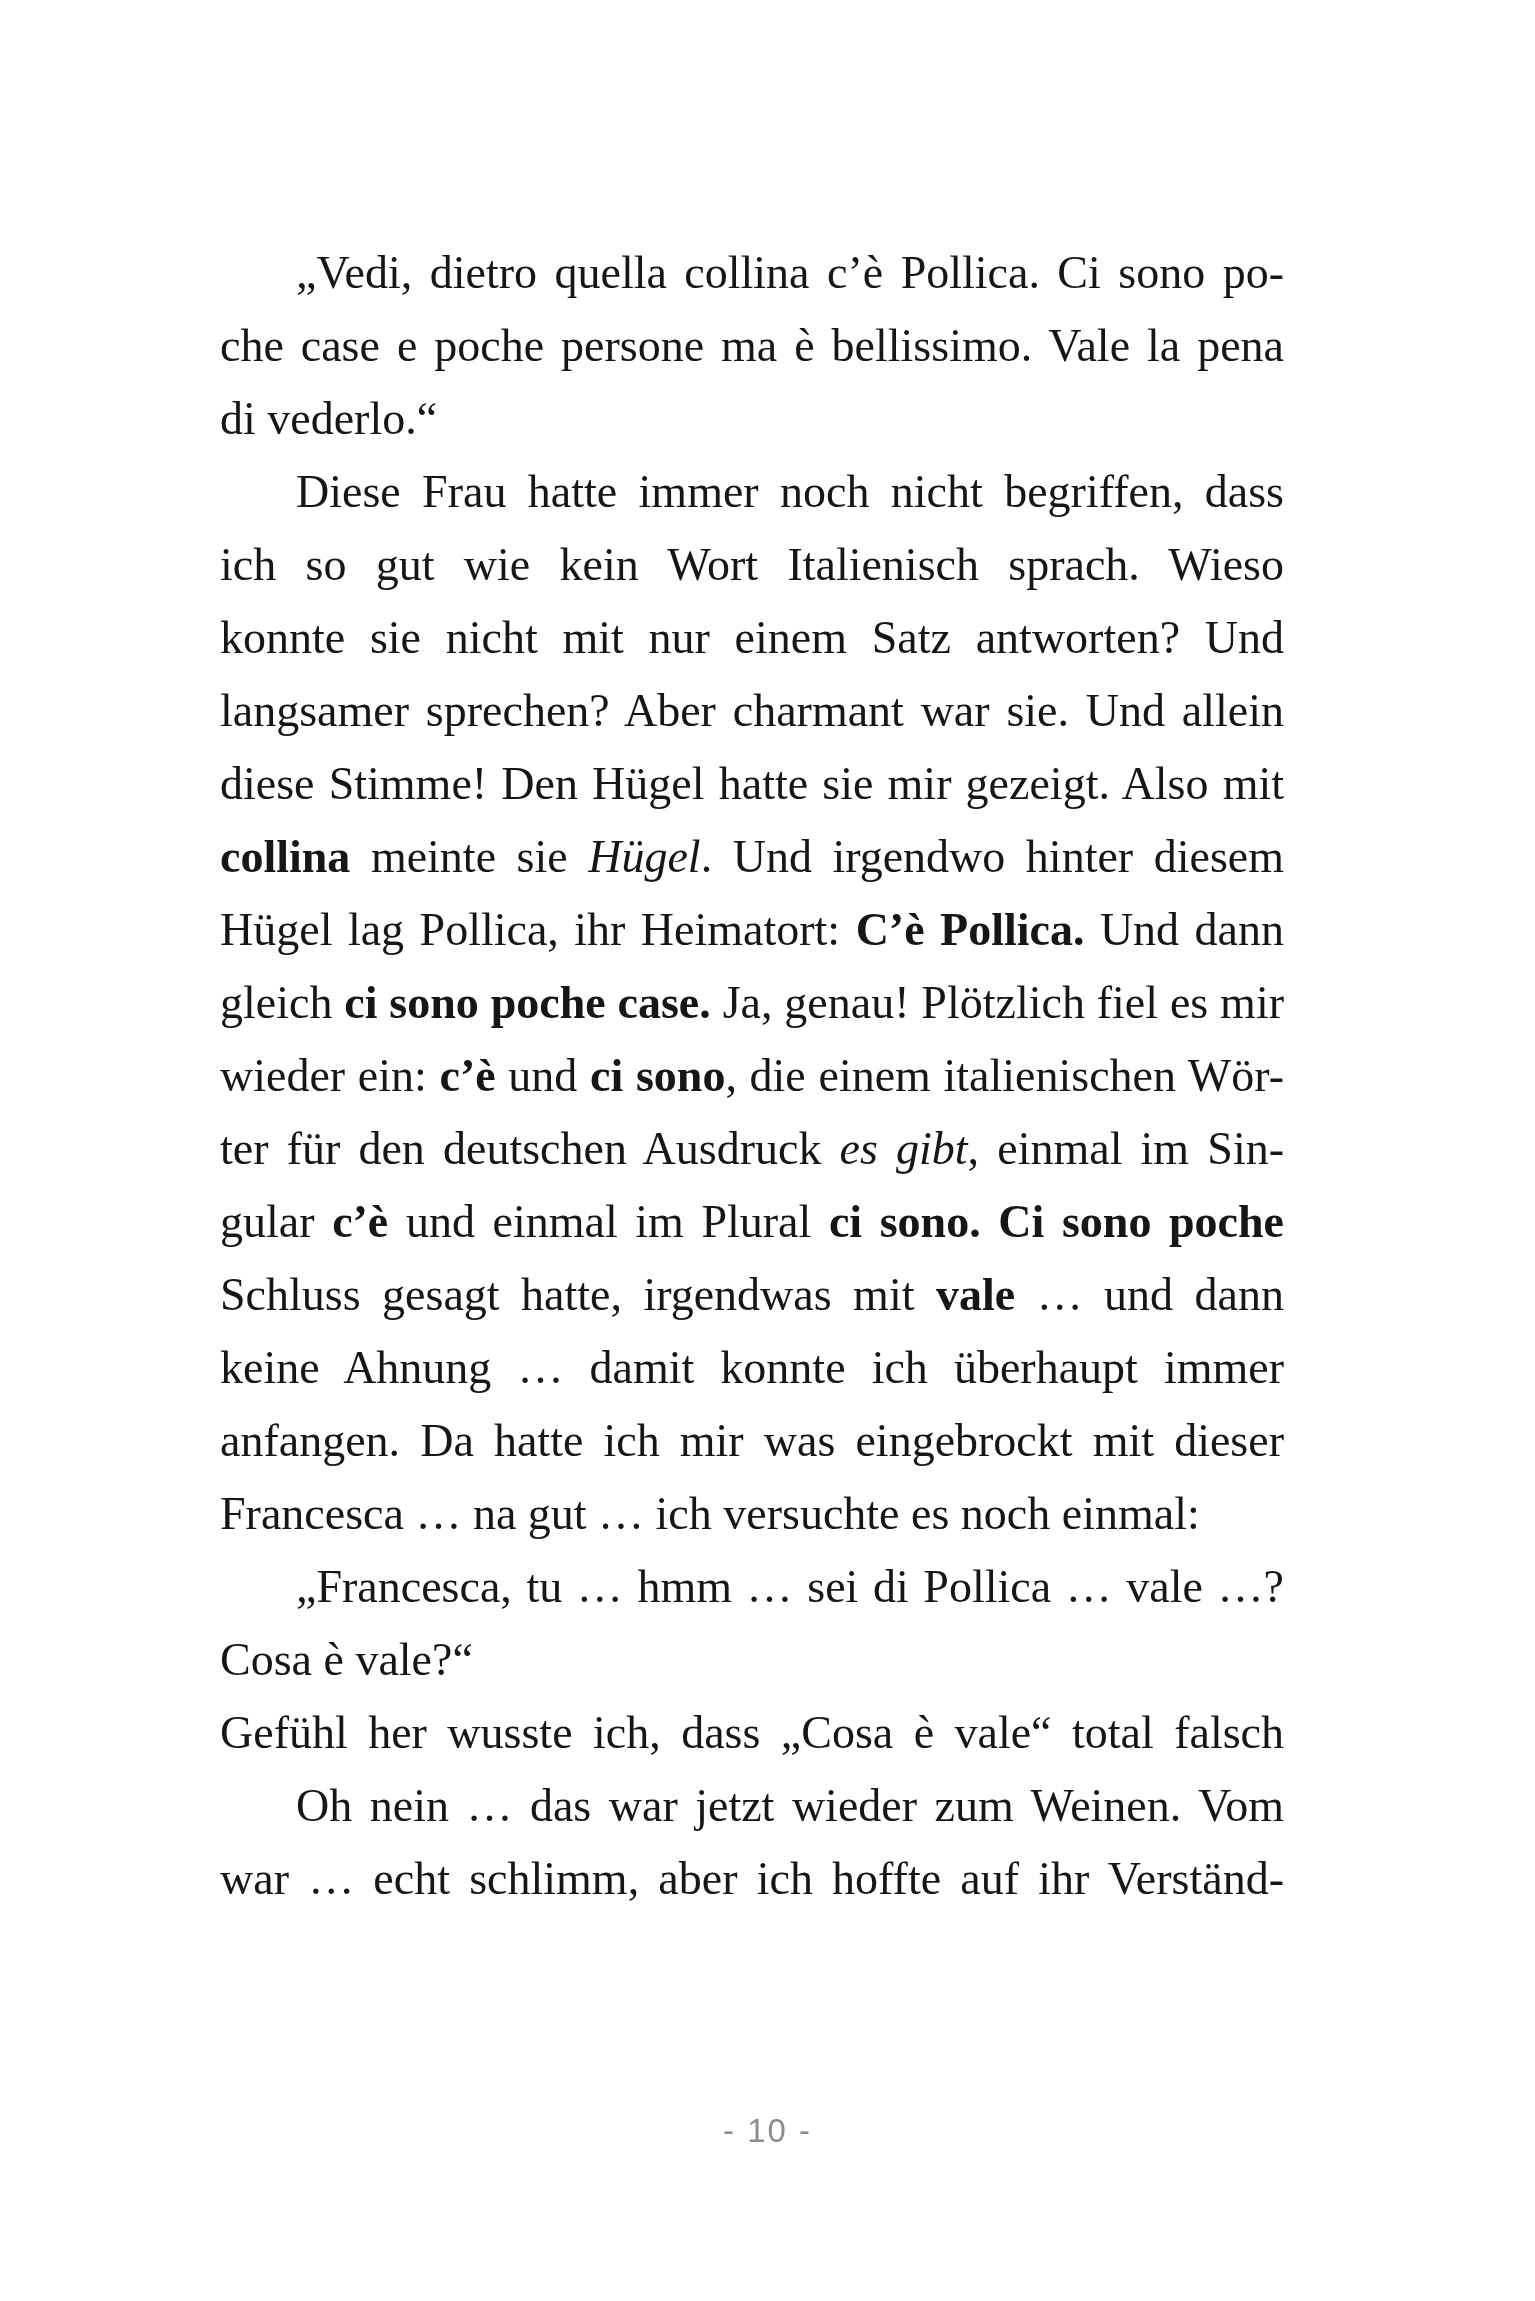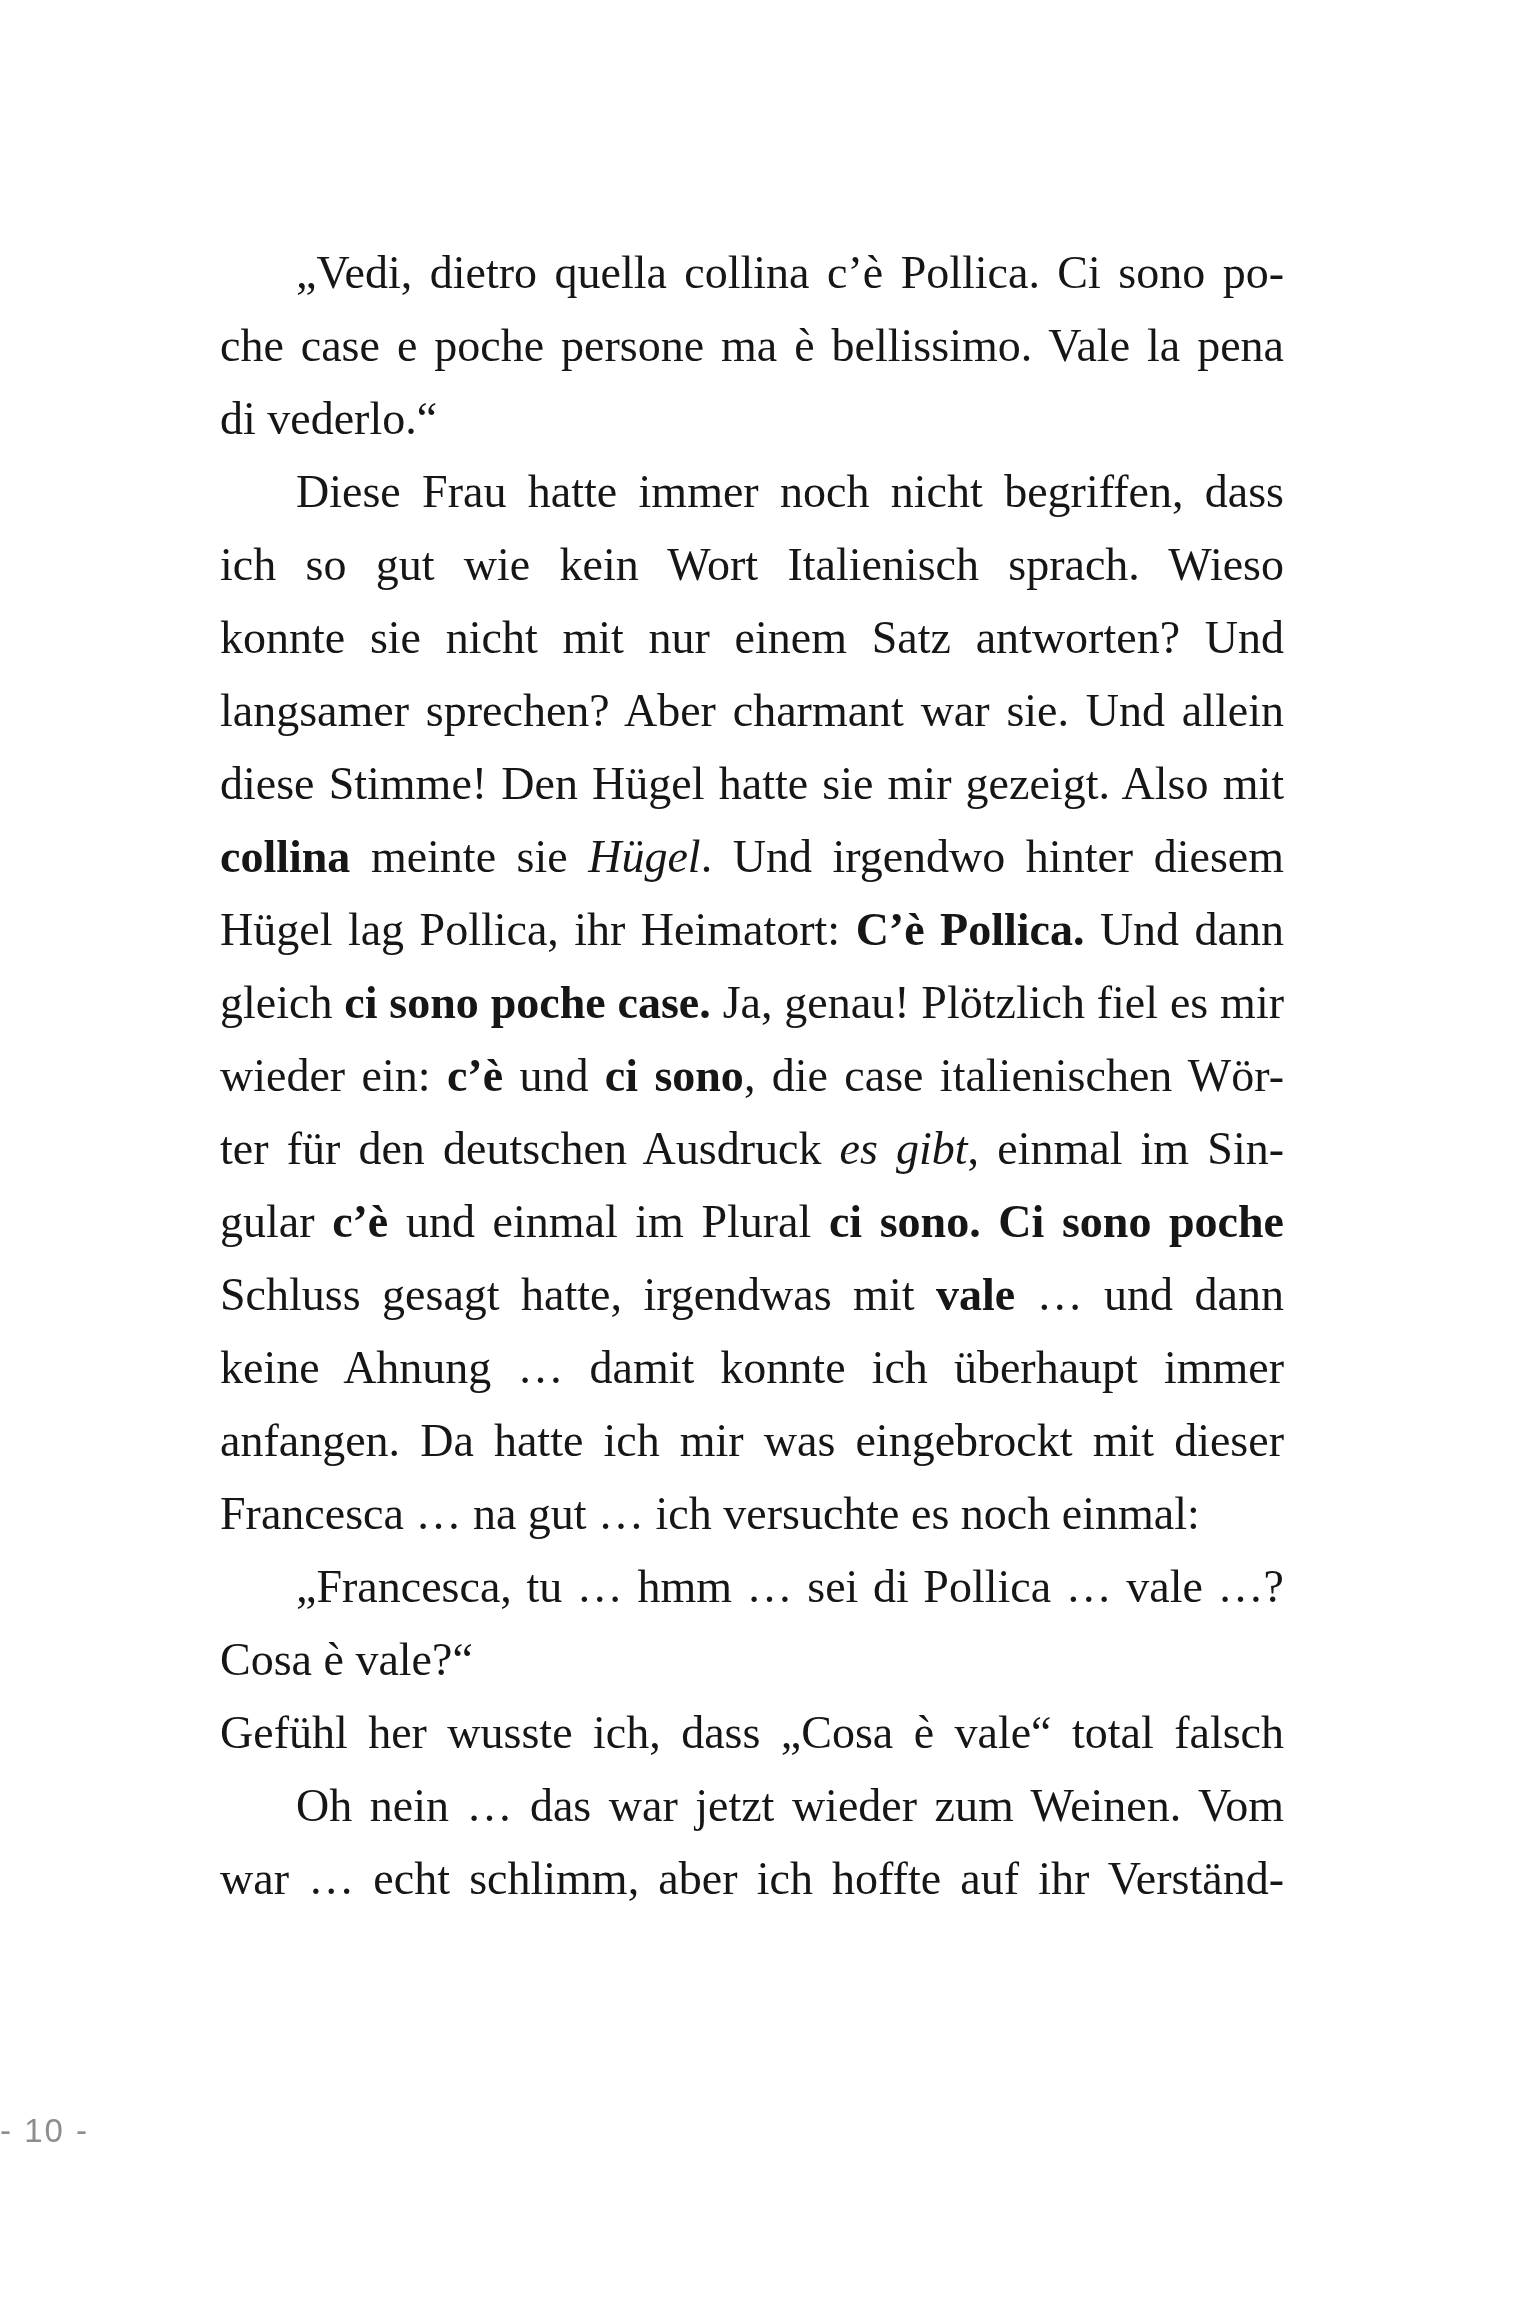--- a/index.html
+++ b/index.html
@@ -35,21 +35,21 @@
     text-indent: 76px;
   }
   .seg-n { font-weight: normal; font-style: normal; }
   .seg-b { font-weight: bold;   font-style: normal; }
   .seg-i { font-weight: normal; font-style: italic; margin-top: 12px; }
   .page-number {
     position: absolute;
     top: 2112px;
     left: 0;
     width: 1535px;
-    text-align: left;
+    text-align: center;
     font-family: "Liberation Sans", sans-serif;
     font-size: 33px;
     letter-spacing: 2px;
     color: #8d8d8d;
   }
 </style>
 </head>
 <body>
 
 <div class="text-block">
@@ -57,21 +57,21 @@
     <div class="line j"><span class="seg-n">che case e poche persone ma è bellissimo. Vale la pena</span></div>
     <div class="line"><span class="seg-n">di vederlo.“</span></div>
     <div class="line j indent"><span class="seg-n">Diese Frau hatte immer noch nicht begriffen, dass</span></div>
     <div class="line j"><span class="seg-n">ich so gut wie kein Wort Italienisch sprach. Wieso</span></div>
     <div class="line j"><span class="seg-n">konnte sie nicht mit nur einem Satz antworten? Und</span></div>
     <div class="line j"><span class="seg-n">langsamer sprechen? Aber charmant war sie. Und allein</span></div>
     <div class="line j"><span class="seg-n">diese Stimme! Den Hügel hatte sie mir gezeigt. Also mit</span></div>
     <div class="line j"><span class="seg-b">collina</span><span class="seg-n"> meinte sie </span><span class="seg-i">Hügel</span><span class="seg-n">. Und irgendwo hinter diesem</span></div>
     <div class="line j"><span class="seg-n">Hügel lag Pollica, ihr Heimatort: </span><span class="seg-b">C’è Pollica.</span><span class="seg-n"> Und dann</span></div>
     <div class="line j"><span class="seg-n">gleich </span><span class="seg-b">ci sono poche case.</span><span class="seg-n"> Ja, genau! Plötzlich fiel es mir</span></div>
-    <div class="line j"><span class="seg-n">wieder ein: </span><span class="seg-b">c’è</span><span class="seg-n"> und </span><span class="seg-b">ci sono</span><span class="seg-n">, die case italienischen Wör-</span></div>
+    <div class="line j"><span class="seg-n">wieder ein: </span><span class="seg-b">c’è</span><span class="seg-n"> und </span><span class="seg-b">ci sono</span><span class="seg-n">, die einem italienischen Wör-</span></div>
     <div class="line j"><span class="seg-n">ter für den deutschen Ausdruck </span><span class="seg-i">es gibt</span><span class="seg-n">, einmal im Sin-</span></div>
     <div class="line j"><span class="seg-n">gular </span><span class="seg-b">c’è</span><span class="seg-n"> und einmal im Plural </span><span class="seg-b">ci sono. Ci sono poche</span></div>
     <div class="line j"><span class="seg-n">Schluss gesagt hatte, irgendwas mit </span><span class="seg-b">vale</span><span class="seg-n"> … und dann</span></div>
     <div class="line j"><span class="seg-n">keine Ahnung … damit konnte ich überhaupt immer</span></div>
     <div class="line j"><span class="seg-n">anfangen. Da hatte ich mir was eingebrockt mit dieser</span></div>
     <div class="line"><span class="seg-n">Francesca … na gut … ich versuchte es noch einmal:</span></div>
     <div class="line j indent"><span class="seg-n">„Francesca, tu … hmm … sei di Pollica … vale …?</span></div>
     <div class="line"><span class="seg-n">Cosa è vale?“</span></div>
     <div class="line j"><span class="seg-n">Gefühl her wusste ich, dass „Cosa è vale“ total falsch</span></div>
     <div class="line j indent"><span class="seg-n">Oh nein … das war jetzt wieder zum Weinen. Vom</span></div>

